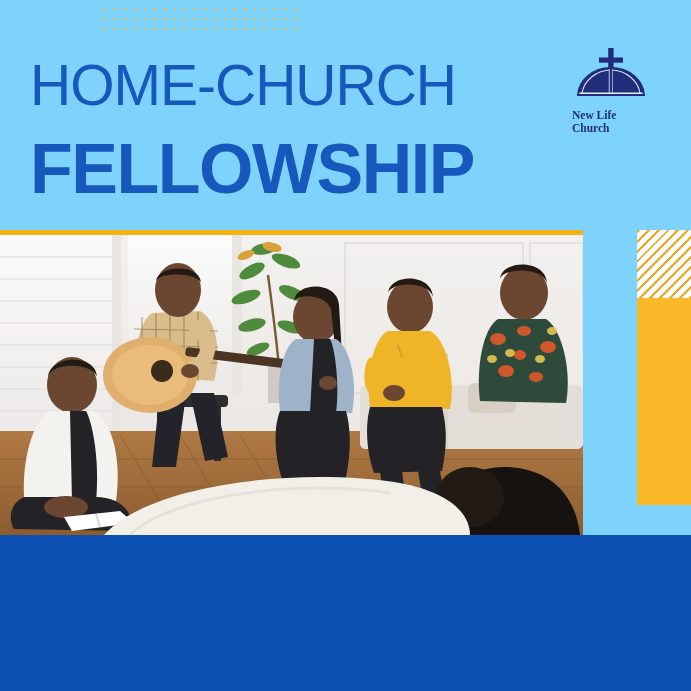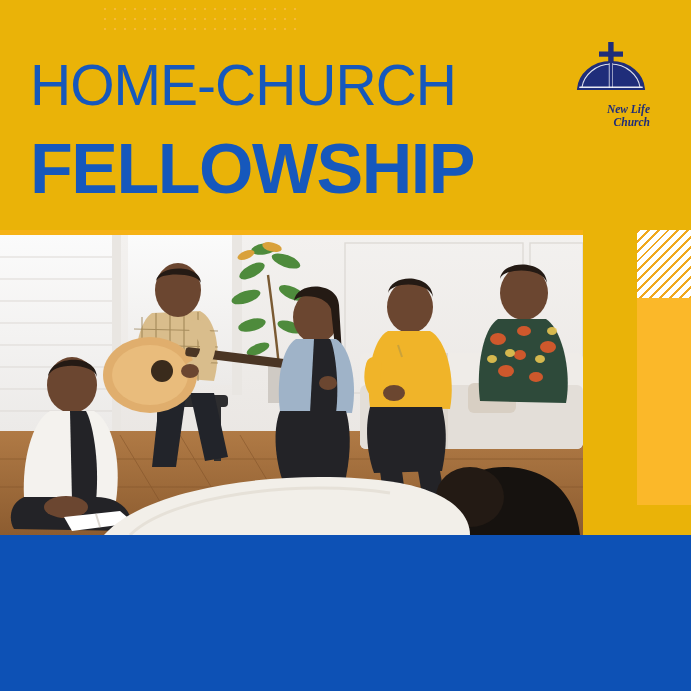--- a/index.html
+++ b/index.html
@@ -3,21 +3,21 @@
 <meta charset="utf-8">
 <style>
   html,body{margin:0;padding:0;}
   body{
     width:691px;height:691px;
     background:#ffffff;
     font-family:"Liberation Sans", sans-serif;
     overflow:hidden;
     position:relative;
   }
-  .poster{position:relative;width:691px;height:691px;background:#eab308;overflow:hidden;}
+  .poster{position:relative;width:691px;height:691px;background:#7dd3fc;overflow:hidden;}
 
   
   .dot-grid{
     position:absolute;left:98px;top:0px;width:201px;height:38px;
     background-image:radial-gradient(#f6b93b 1.4px, transparent 1.5px);
     background-size:10px 10px;
     background-position:2px 4px;
   }
 
   
@@ -28,21 +28,21 @@
     color:#1658bc;font-weight:500;white-space:nowrap;
     font-family:"Liberation Sans", sans-serif;
   }
   .title-line2{
     font-size:70px;line-height:70px;letter-spacing:-1.5px;
     color:#1658bc;font-weight:bold;white-space:nowrap;margin-top:20px;
     font-family:"Liberation Sans", sans-serif;
   }
 
   
-  .logo{position:absolute;left:572px;top:40px;width:78px;height:95px;text-align:right;font-style:italic;}
+  .logo{position:absolute;left:572px;top:46px;width:78px;height:95px;text-align:left;}
   .logo-mark{width:78px;height:62px;display:block;}
   .logo-text{
     color:#1f2d7a;font-weight:bold;font-size:11.5px;line-height:12.5px;
     font-family:"Liberation Serif", serif;margin-top:1px;letter-spacing:0px;
   }
 
   
   .stripe-block{
     position:absolute;left:637px;top:230px;width:54px;height:68px;
     background-image:repeating-linear-gradient(

